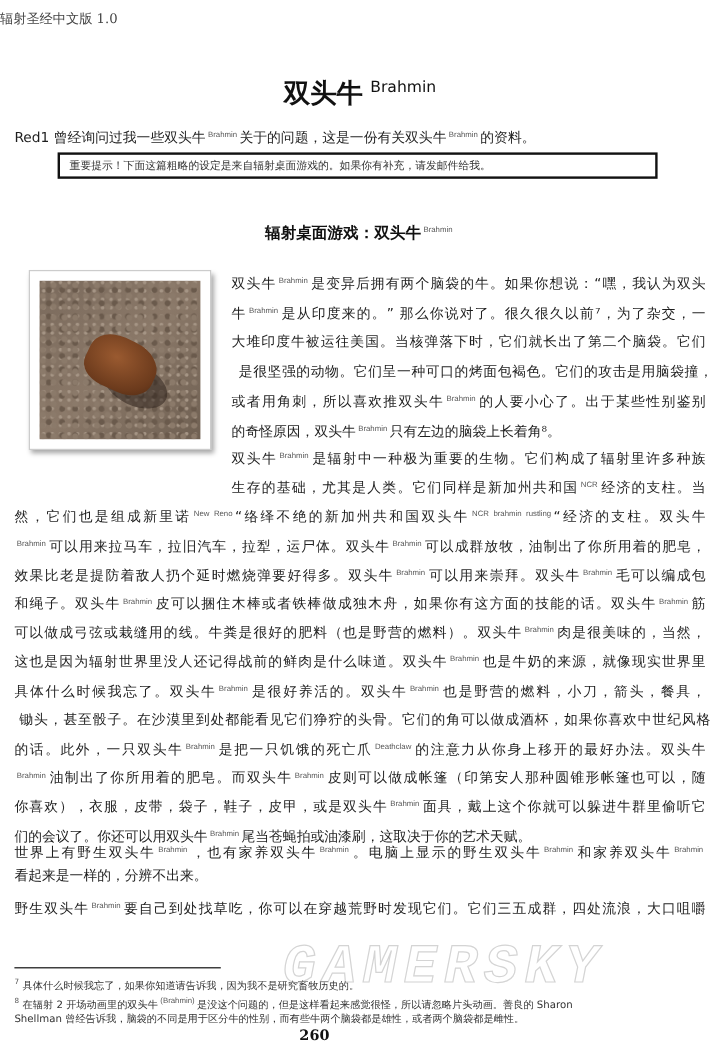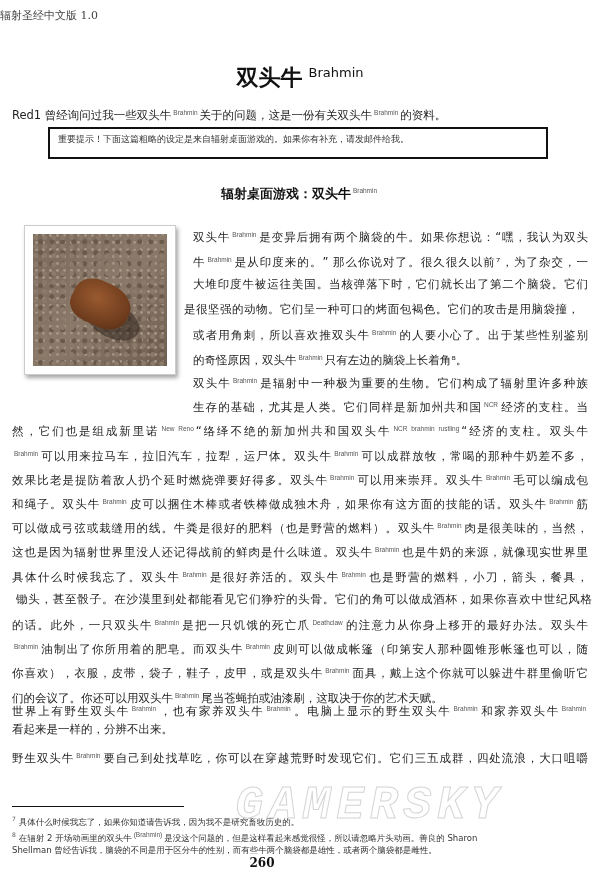--- a/index.html
+++ b/index.html
@@ -17,21 +17,21 @@
     position: absolute; top: 50px; left: 0; width: 600px; text-align: center;
     font-size: 22px; font-weight: bold; color: #111; margin-top: 13px;
   }
   .title .en { font-size: 13px; font-weight: normal; vertical-align: 8px; margin-left: 6px; }
   .sup { font-size: 6.5px; color: #555; vertical-align: 4px; margin: 0 2px; font-family: "Liberation Sans", sans-serif; }
   .intro {
     position: absolute; top: 104px; left: 12px; width: 580px;
     font-size: 11.5px; line-height: 18px; white-space: nowrap;
   }
   .notice-box {
-    position: absolute; top: 127px; left: 48px; width: 500px; height: 32px;
+    position: absolute; top: 127px; left: 48px; width: 500px; height: 22px;
     border: 2px solid #111; box-sizing: border-box; padding: 2px 8px;
     font-size: 9px; line-height: 17px; color: #333;
   }
   .subtitle {
     position: absolute; top: 185px; left: 0; width: 600px; text-align: center;
     font-size: 13px; font-weight: bold; color: #111;
   }
   .subtitle .sup { font-weight: normal; vertical-align: 5px; }
   .figure {
     position: absolute; top: 225px; left: 24px; width: 150px; height: 148px;
@@ -102,27 +102,27 @@
   <div class="photo">
     <div class="shadow"></div>
     <div class="brahmin"></div>
   </div>
 </div>
 
 <div class="body-lines" id="body-lines">
     <div class="line justify" style="top: 226px; left: 193px; width: 395px;"><span>双头牛</span><span class="sup">Brahmin</span><span>是变异后拥有两个脑袋的牛。如果你想说：“嘿，我认为双头</span></div>
     <div class="line justify" style="top: 250.5px; left: 193px; width: 395px;"><span>牛</span><span class="sup">Brahmin</span><span>是从印度来的。” 那么你说对了。很久很久以前⁷，为了杂交，一</span></div>
     <div class="line justify" style="top: 275px; left: 193px; width: 395px;"><span>大堆印度牛被运往美国。当核弹落下时，它们就长出了第二个脑袋。它们</span></div>
-    <div class="line justify" style="top: 299.5px; left: 184px; width: 395px;"><span>是很坚强的动物。它们呈一种可口的烤面包褐色。它们的攻击是用脑袋撞，</span></div>
+    <div class="line justify" style="top: 299.5px; left: 199px; width: 395px;"><span>是很坚强的动物。它们呈一种可口的烤面包褐色。它们的攻击是用脑袋撞，</span></div>
     <div class="line justify" style="top: 324px; left: 193px; width: 395px;"><span>或者用角刺，所以喜欢推双头牛</span><span class="sup">Brahmin</span><span>的人要小心了。出于某些性别鉴别</span></div>
     <div class="line" style="top: 348.5px; left: 193px; width: 395px;"><span>的奇怪原因，双头牛</span><span class="sup">Brahmin</span><span>只有左边的脑袋上长着角⁸。</span></div>
     <div class="line justify" style="top: 372px; left: 193px; width: 395px;"><span>双头牛</span><span class="sup">Brahmin</span><span>是辐射中一种极为重要的生物。它们构成了辐射里许多种族</span></div>
     <div class="line justify" style="top: 396.2px; left: 193px; width: 395px;"><span>生存的基础，尤其是人类。它们同样是新加州共和国</span><span class="sup">NCR</span><span>经济的支柱。当</span></div>
     <div class="line justify" style="top: 420.4px; left: 12px; width: 576px;"><span>然，它们也是组成新里诺</span><span class="sup">New Reno</span><span>“络绎不绝的新加州共和国双头牛</span><span class="sup">NCR brahmin rustling</span><span>“经济的支柱。双头牛</span></div>
-    <div class="line justify" style="top: 444.6px; left: 12px; width: 576px;"><span class="sup">Brahmin</span><span>可以用来拉马车，拉旧汽车，拉犁，运尸体。双头牛</span><span class="sup">Brahmin</span><span>可以成群放牧，常喝的那种牛奶差不多，</span></div>
+    <div class="line justify" style="top: 444.6px; left: 12px; width: 576px;"><span class="sup">Brahmin</span><span>可以用来拉马车，拉旧汽车，拉犁，运尸体。双头牛</span><span class="sup">Brahmin</span><span>可以成群放牧，油制出了你所用着的肥皂，</span></div>
     <div class="line justify" style="top: 468.8px; left: 12px; width: 576px;"><span>效果比老是提防着敌人扔个延时燃烧弹要好得多。双头牛</span><span class="sup">Brahmin</span><span>可以用来崇拜。双头牛</span><span class="sup">Brahmin</span><span>毛可以编成包</span></div>
     <div class="line justify" style="top: 493px; left: 12px; width: 576px;"><span>和绳子。双头牛</span><span class="sup">Brahmin</span><span>皮可以捆住木棒或者铁棒做成独木舟，如果你有这方面的技能的话。双头牛</span><span class="sup">Brahmin</span><span>筋</span></div>
     <div class="line justify" style="top: 517.2px; left: 12px; width: 576px;"><span>可以做成弓弦或栽缝用的线。牛粪是很好的肥料（也是野营的燃料）。双头牛</span><span class="sup">Brahmin</span><span>肉是很美味的，当然，</span></div>
     <div class="line justify" style="top: 541.4px; left: 12px; width: 576px;"><span>这也是因为辐射世界里没人还记得战前的鲜肉是什么味道。双头牛</span><span class="sup">Brahmin</span><span>也是牛奶的来源，就像现实世界里</span></div>
     <div class="line justify" style="top: 565.6px; left: 12px; width: 576px;"><span>具体什么时候我忘了。双头牛</span><span class="sup">Brahmin</span><span>是很好养活的。双头牛</span><span class="sup">Brahmin</span><span>也是野营的燃料，小刀，箭头，餐具，</span></div>
     <div class="line justify" style="top: 589.8px; left: 16px; width: 576px;"><span>锄头，甚至骰子。在沙漠里到处都能看见它们狰狞的头骨。它们的角可以做成酒杯，如果你喜欢中世纪风格</span></div>
     <div class="line justify" style="top: 614px; left: 12px; width: 576px;"><span>的话。此外，一只双头牛</span><span class="sup">Brahmin</span><span>是把一只饥饿的死亡爪</span><span class="sup">Deathclaw</span><span>的注意力从你身上移开的最好办法。双头牛</span></div>
     <div class="line justify" style="top: 638.2px; left: 12px; width: 576px;"><span class="sup">Brahmin</span><span>油制出了你所用着的肥皂。而双头牛</span><span class="sup">Brahmin</span><span>皮则可以做成帐篷（印第安人那种圆锥形帐篷也可以，随</span></div>
     <div class="line justify" style="top: 662.4px; left: 12px; width: 576px;"><span>你喜欢），衣服，皮带，袋子，鞋子，皮甲，或是双头牛</span><span class="sup">Brahmin</span><span>面具，戴上这个你就可以躲进牛群里偷听它</span></div>
     <div class="line" style="top: 686.6px; left: 12px; width: 576px;"><span>们的会议了。你还可以用双头牛</span><span class="sup">Brahmin</span><span>尾当苍蝇拍或油漆刷，这取决于你的艺术天赋。</span></div>

